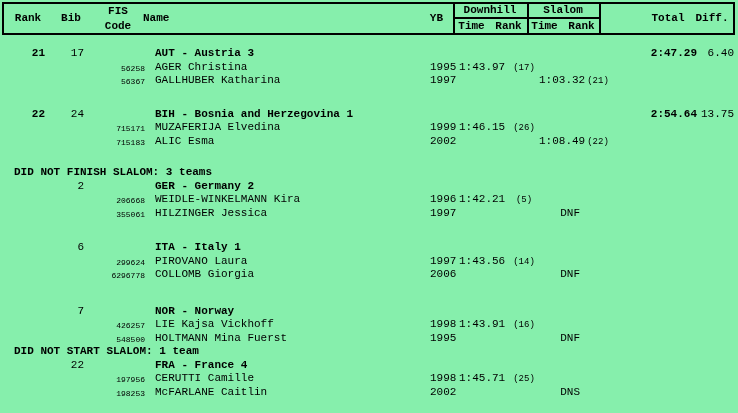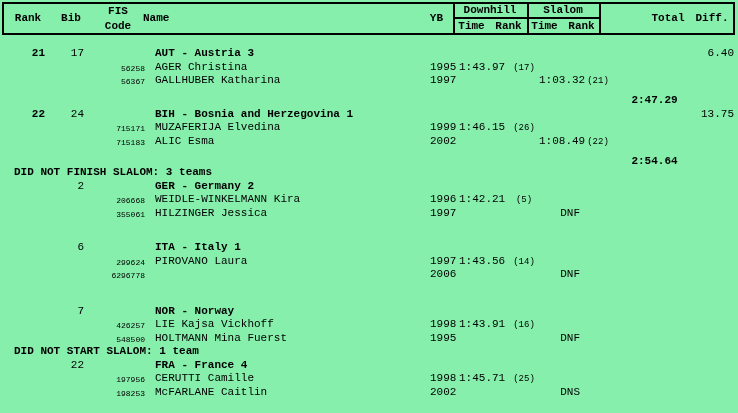--- a/index.html
+++ b/index.html
@@ -44,21 +44,21 @@
   .rank {grid-column:1;text-align:right;padding-right:7px;font-weight:bold;}
   .bib  {grid-column:2;text-align:right;padding-right:3px;}
   .fis  {grid-column:3;text-align:right;padding-right:2px;font-size:8px;padding-top:1px;}
   .name {grid-column:4;padding-left:8px;}
   .team-name{font-weight:bold;}
   .yb   {grid-column:5;text-align:right;padding-right:5px;}
   .dtime{grid-column:6;text-align:right;padding-right:4px;}
   .drank{grid-column:7;text-align:center;font-size:9px;padding-top:1px;}
   .stime{grid-column:8;text-align:right;padding-right:4px;}
   .srank{grid-column:9;text-align:center;font-size:9px;padding-top:1px;}
-  .total{grid-column:10;text-align:center;padding-right:4px;font-weight:bold;margin-top:47px;}
+  .total{grid-column:10;text-align:right;padding-right:4px;font-weight:bold;}
   .diff {grid-column:11;text-align:right;padding-right:4px;}
   .section-title{height:13.5px;line-height:13.5px;font-weight:bold;padding-left:2px;white-space:nowrap;}
 </style>
 </head>
 <body>
 
 <div class="page">
 
   <div class="header-box">
     <div class="ln ln-top"></div>
@@ -165,20 +165,21 @@
       </div>
       <div class="row">
         <div class="c fis">299624</div>
         <div class="c name">PIROVANO Laura</div>
         <div class="c yb">1997</div>
         <div class="c dtime">1:43.56</div>
         <div class="c drank">(14)</div>
       </div>
       <div class="row">
         <div class="c fis">6296778</div>
+        <div class="c name">COLLOMB Giorgia</div>
         <div class="c yb">2006</div>
         <div class="c stime">DNF</div>
       </div>
     </div>
 
     <div style="margin-top:23px">
       <div class="row">
         <div class="c bib">7</div>
         <div class="c name team-name">NOR - Norway</div>
       </div>

